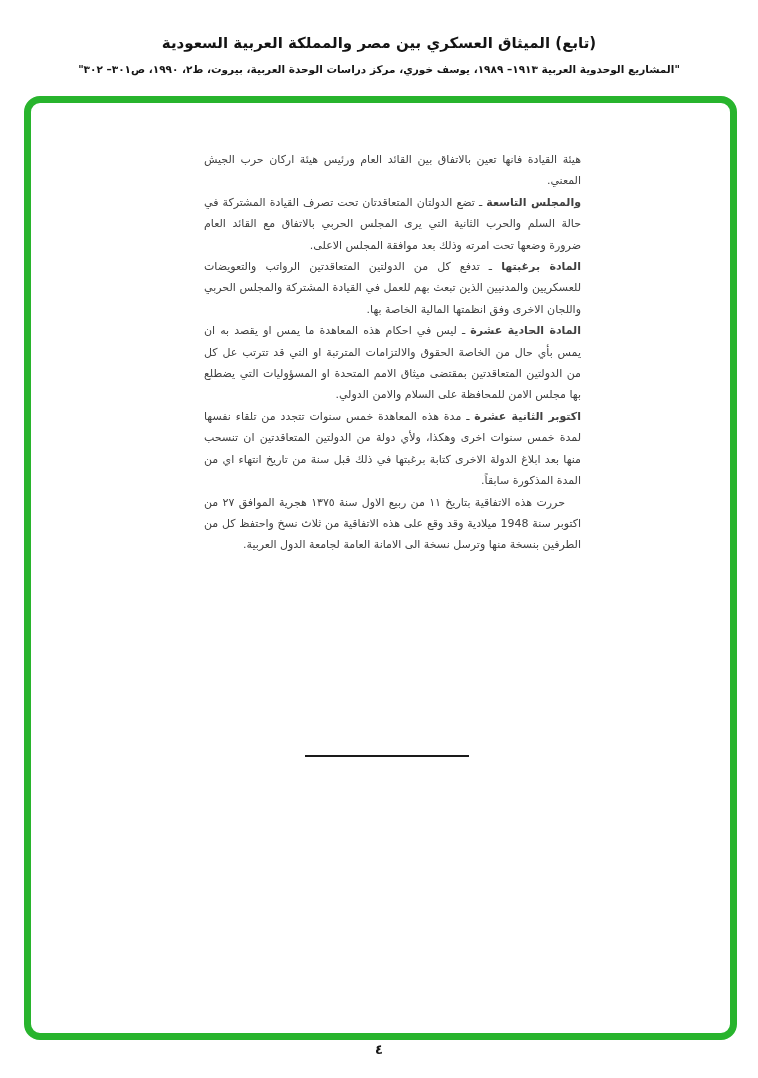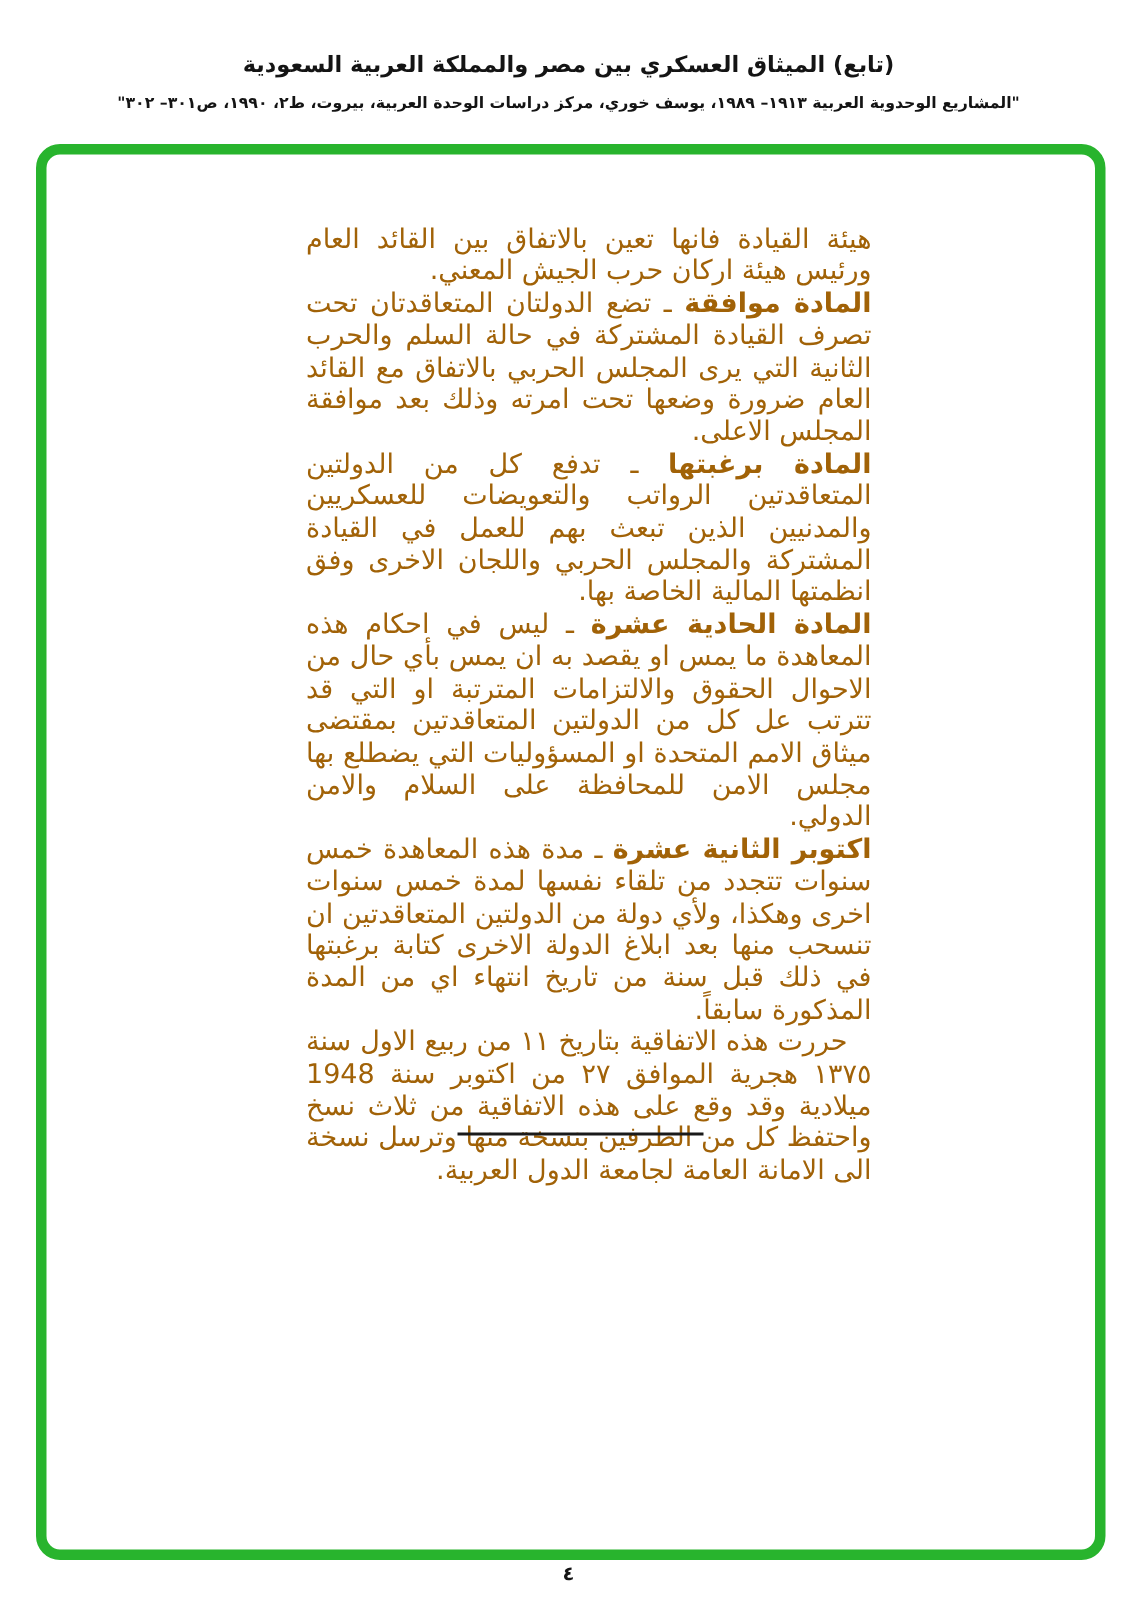--- a/index.html
+++ b/index.html
@@ -50,23 +50,23 @@
     border-radius: 16px;
     background: transparent;
   }
   .body-column {
     position: absolute;
     left: 204px;
     top: 149px;
     width: 377px;
     direction: rtl;
     text-align: justify;
-    font-size: 18px;
+    font-size: 11px;
     line-height: 21.4px;
-    color: #a16207;
+    color: #404040;
   }
   .body-column p {
     margin: 0;
     padding: 0;
   }
   .body-column p.indent {
     text-indent: 16px;
   }
   .article-heading {
     font-weight: bold;
@@ -98,25 +98,25 @@
   <div class="doc-title">(تابع) الميثاق العسكري بين مصر والمملكة العربية السعودية</div>
 
   <div class="doc-citation">"المشاريع الوحدوية العربية ١٩١٣– ١٩٨٩، يوسف خوري، مركز دراسات الوحدة العربية، بيروت، ط٢، ١٩٩٠، ص٣٠١– ٣٠٢"</div>
 
   <div class="frame"></div>
 
   <div class="body-column">
 
     <p><span>هيئة القيادة فانها تعين بالاتفاق بين القائد العام ورئيس هيئة اركان حرب الجيش المعني.</span></p>
 
-    <p><span class="article-heading">المادة موافقة</span><span> ـ تضع الدولتان المتعاقدتان تحت تصرف القيادة المشتركة في حالة السلم والحرب الثانية التي يرى المجلس الحربي بالاتفاق مع القائد العام ضرورة وضعها تحت امرته وذلك بعد موافقة المجلس الاعلى.</span></p>
+    <p><span class="article-heading">والمجلس التاسعة</span><span> ـ تضع الدولتان المتعاقدتان تحت تصرف القيادة المشتركة في حالة السلم والحرب الثانية التي يرى المجلس الحربي بالاتفاق مع القائد العام ضرورة وضعها تحت امرته وذلك بعد موافقة المجلس الاعلى.</span></p>
 
     <p><span class="article-heading">المادة برغبتها</span><span> ـ تدفع كل من الدولتين المتعاقدتين الرواتب والتعويضات للعسكريين والمدنيين الذين تبعث بهم للعمل في القيادة المشتركة والمجلس الحربي واللجان الاخرى وفق انظمتها المالية الخاصة بها.</span></p>
 
-    <p><span class="article-heading">المادة الحادية عشرة</span><span> ـ ليس في احكام هذه المعاهدة ما يمس او يقصد به ان يمس بأي حال من الاحوال الحقوق والالتزامات المترتبة او التي قد تترتب عل كل من الدولتين المتعاقدتين بمقتضى ميثاق الامم المتحدة او المسؤوليات التي يضطلع بها مجلس الامن للمحافظة على السلام والامن الدولي.</span></p>
+    <p><span class="article-heading">المادة الحادية عشرة</span><span> ـ ليس في احكام هذه المعاهدة ما يمس او يقصد به ان يمس بأي حال من الخاصة الحقوق والالتزامات المترتبة او التي قد تترتب عل كل من الدولتين المتعاقدتين بمقتضى ميثاق الامم المتحدة او المسؤوليات التي يضطلع بها مجلس الامن للمحافظة على السلام والامن الدولي.</span></p>
 
     <p><span class="article-heading">اكتوبر الثانية عشرة</span><span> ـ مدة هذه المعاهدة خمس سنوات تتجدد من تلقاء نفسها لمدة خمس سنوات اخرى وهكذا، ولأي دولة من الدولتين المتعاقدتين ان تنسحب منها بعد ابلاغ الدولة الاخرى كتابة برغبتها في ذلك قبل سنة من تاريخ انتهاء اي من المدة المذكورة سابقاً.</span></p>
 
     <p class="indent"><span>حررت هذه الاتفاقية بتاريخ ١١ من ربيع الاول سنة ١٣٧٥ هجرية الموافق ٢٧ من اكتوبر سنة 1948 ميلادية وقد وقع على هذه الاتفاقية من ثلاث نسخ واحتفظ كل من الطرفين بنسخة منها وترسل نسخة الى الامانة العامة لجامعة الدول العربية.</span></p>
 
   </div>
 
   <div class="divider"></div>
 
   <div class="page-number">٤</div>

